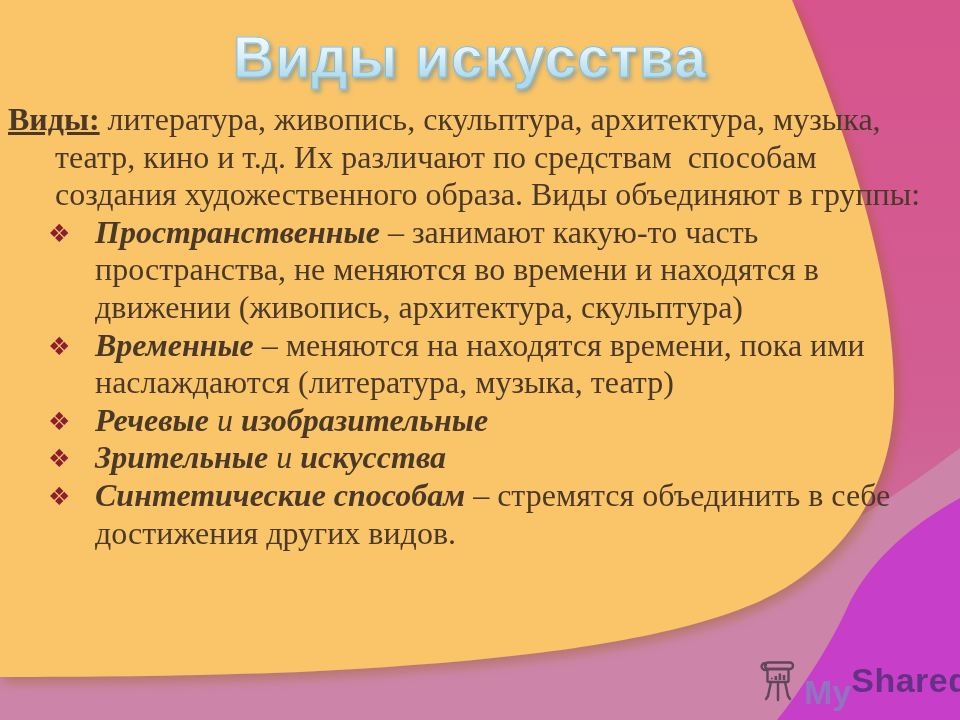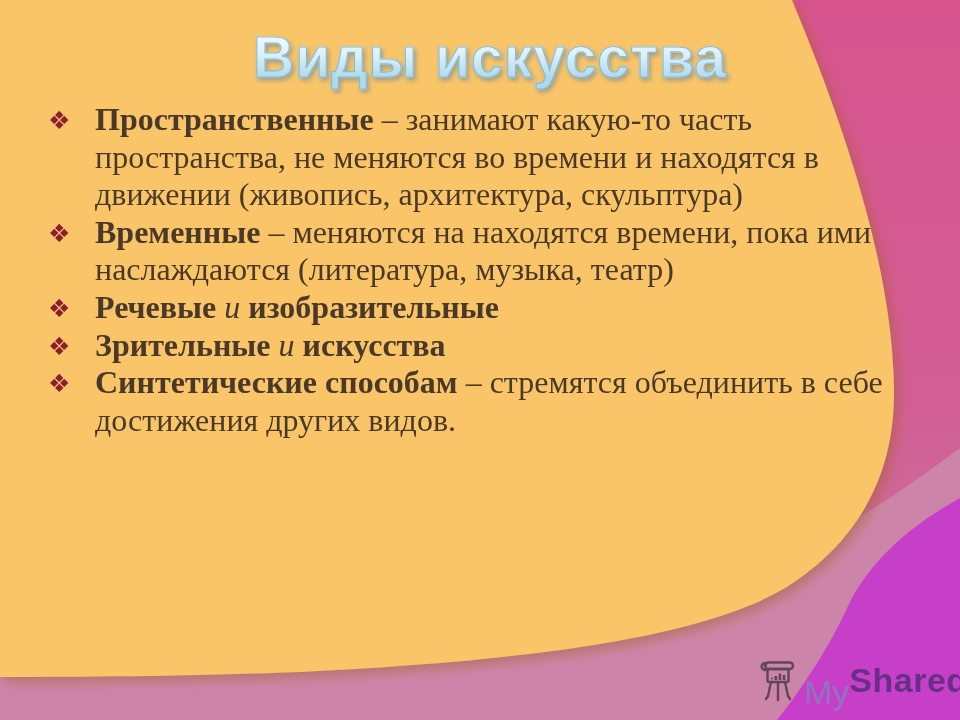--- a/index.html
+++ b/index.html
@@ -19,21 +19,20 @@
     font-family:"Liberation Sans", sans-serif;
     font-weight:bold;
     font-size:57px;
     letter-spacing:1px;
     background:linear-gradient(180deg,#F6FCFE 12%,#DFF1F8 45%,#AFD9EC 82%);
     -webkit-background-clip:text;
     background-clip:text;
     color:transparent;
     -webkit-text-stroke:1.2px #86BDD6;
     filter:drop-shadow(2px 3px 2px rgba(100,132,155,.55));
-    margin-left:20px;
   }
 
   
   .content{
     position:absolute;
     left:8px;top:101px;width:914px;
     font-size:32px;
     line-height:37.6px;
     color:var(--text,#4A3828);
   }
@@ -42,32 +41,32 @@
   .intro .lead{font-weight:bold;text-decoration:underline;}
   ul.blist{margin:0;padding:0;list-style:none;}
   .bullet-item{position:relative;padding-left:87px;}
   .bullet{
     position:absolute;left:40px;top:3px;
     color:var(--bullet,#8C1E32);
     font-size:25px;line-height:34px;
     font-family:"DejaVu Sans", sans-serif;
     white-space:normal;
   }
-  .term{font-weight:bold;}
+  .term{font-weight:bold;font-style:italic;}
   .mid{font-style:italic;}
 
   
   .watermark{
     position:absolute;left:758px;top:649px;
     display:flex;align-items:center;
     font-family:"Liberation Sans", sans-serif;
     opacity:.88;
   }
   .wm-icon{margin-right:6px;}
-  .wm-my{font-size:34px;font-weight:400;color:#8A7CC0;margin-top:24px;}
+  .wm-my{font-size:34px;font-weight:700;color:#8A7CC0;margin-top:24px;}
   .wm-shared{font-size:34px;font-weight:600;color:#5A2E7E;letter-spacing:.5px;}
 </style>
 </head>
 <body>
 
 <div class="slide">
 
   <svg class="bg" viewBox="0 0 960 720" preserveAspectRatio="none" aria-hidden="true">
     <defs>
       <linearGradient id="gbase" x1="0" y1="0" x2="0" y2="1">
@@ -81,20 +80,21 @@
     </defs>
     <rect x="0" y="0" width="960" height="720" fill="url(#gbase)"></rect>
     <path d="M 0,676 C 170,672 360,663 490,644 C 610,627 710,598 780,562 C 845,528 902,492 960,448 L 960,720 L 0,720 Z" fill="#CC85A8"></path>
     <path d="M 960,498 C 902,530 866,568 848,606 C 830,646 801,690 777,720 L 960,720 Z" fill="#C73FC9"></path>
     <path d="M 0,0 L 792,0 C 846,130 893,270 894,390 C 895,470 862,540 785,588 C 690,645 480,663 300,672 C 195,676 90,677 0,677 Z" fill="#F9C567" filter="url(#sh)"></path>
   </svg>
 
   <div class="title">Виды искусства</div>
 
   <div class="content">
+    <p class="intro"><span class="lead">Виды:</span><span> литература, живопись, скульптура, архитектура, музыка, театр, кино и т.д. Их различают по средствам  способам создания художественного образа. Виды объединяют в группы:</span></p>
 
     <ul class="blist">
       <li class="bullet-item">
         <span class="bullet">❖</span><span class="term">Пространственные</span><span class="mid"></span><span class="term"></span><span> – занимают какую-то часть пространства, не меняются во времени и находятся в движении (живопись, архитектура, скульптура)</span>
       </li>
       <li class="bullet-item">
         <span class="bullet">❖</span><span class="term">Временные</span><span class="mid"></span><span class="term"></span><span> – меняются на находятся времени, пока ими наслаждаются (литература, музыка, театр)</span>
       </li>
       <li class="bullet-item">
         <span class="bullet">❖</span><span class="term">Речевые</span><span class="mid"> и </span><span class="term">изобразительные</span><span></span>

